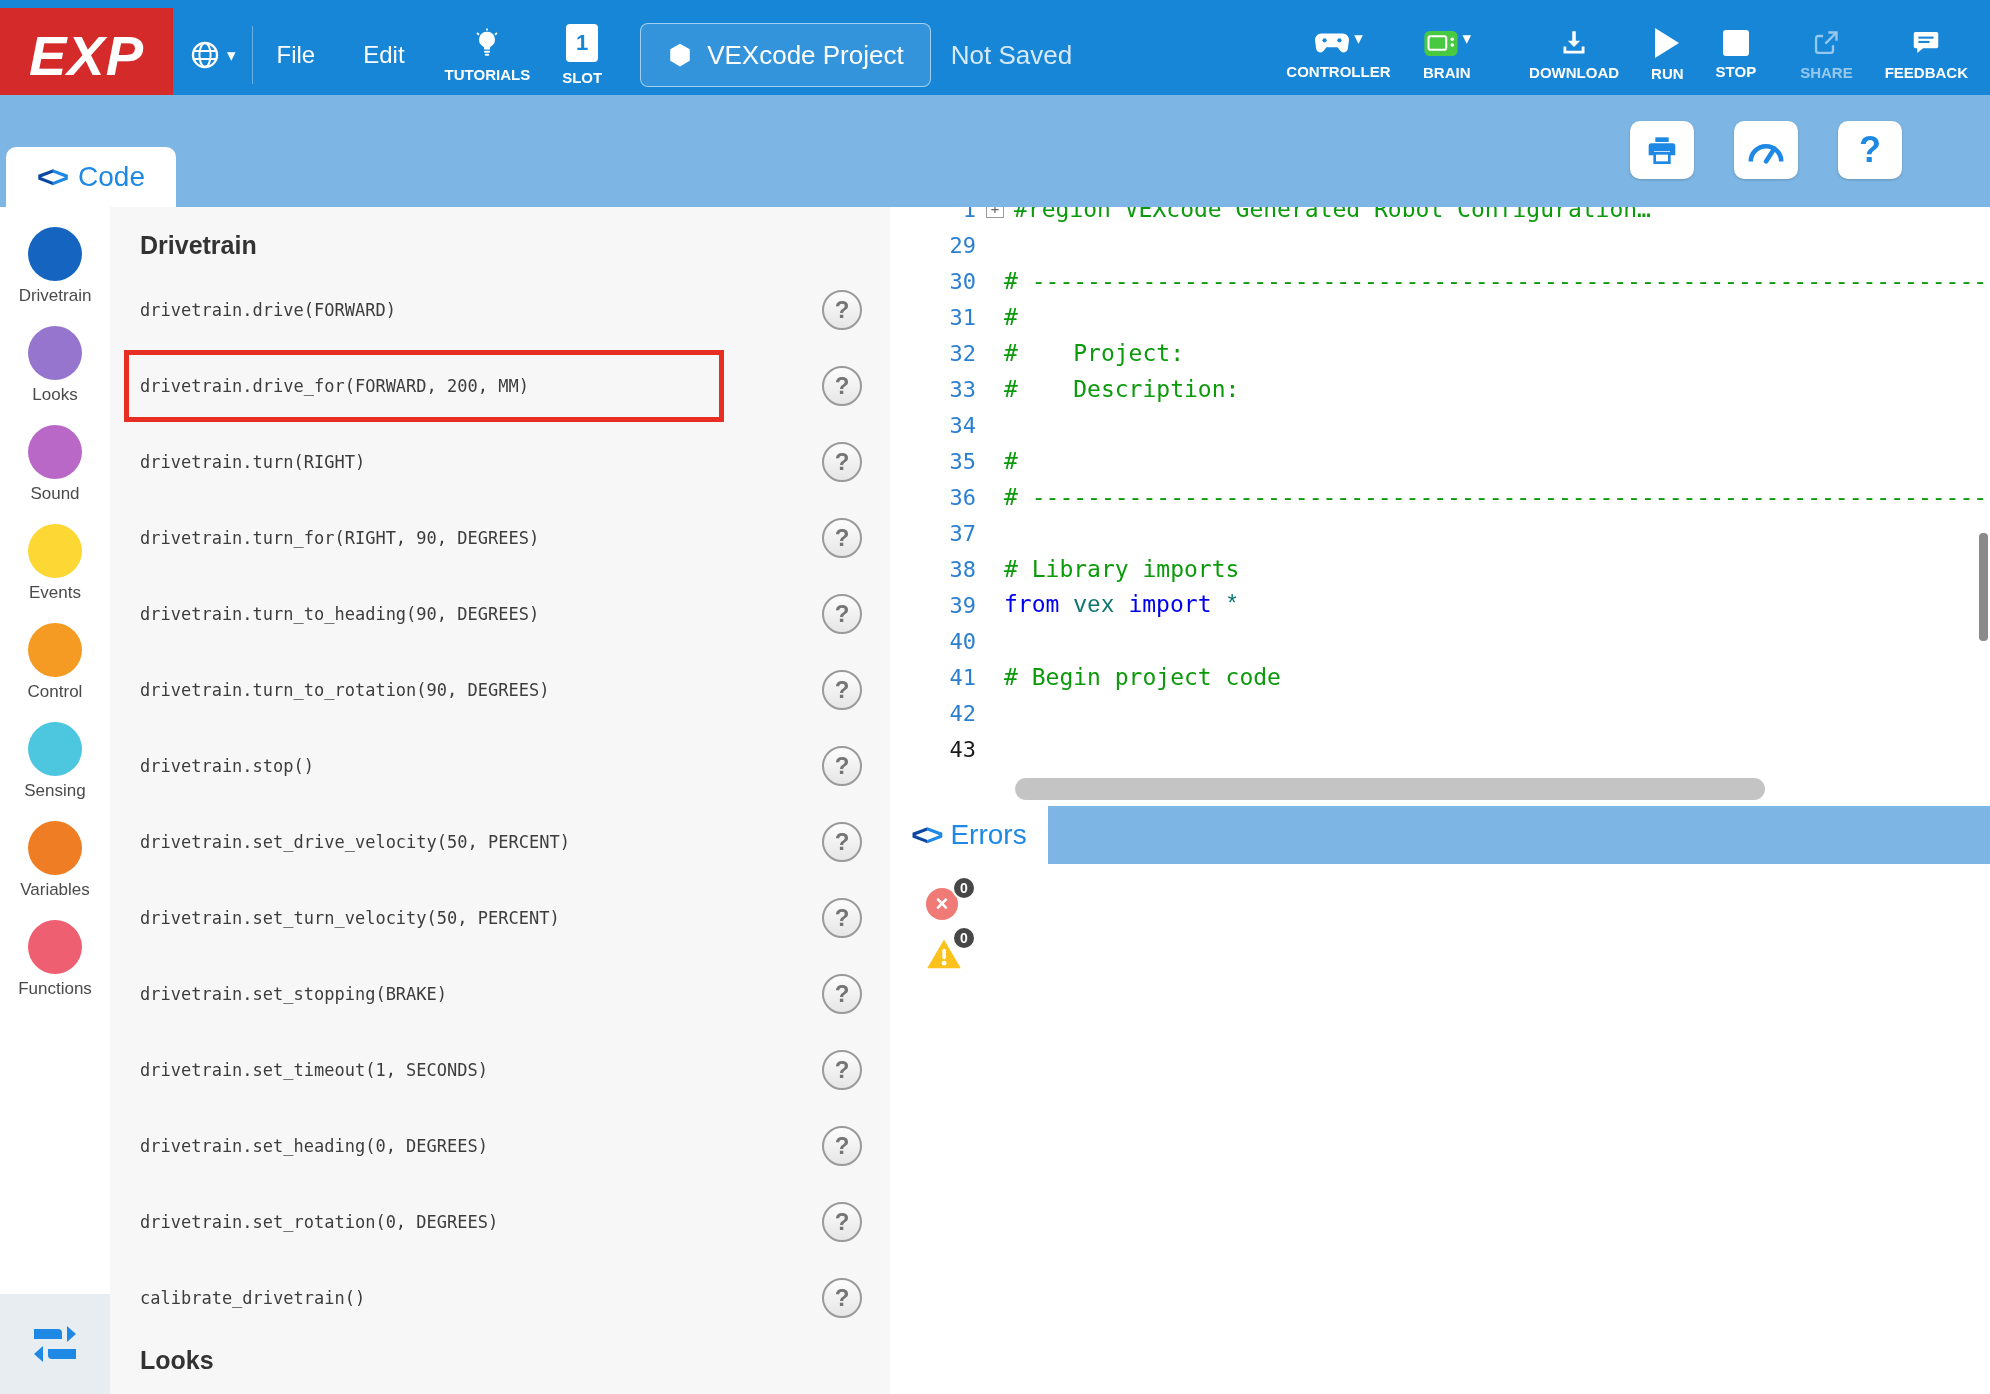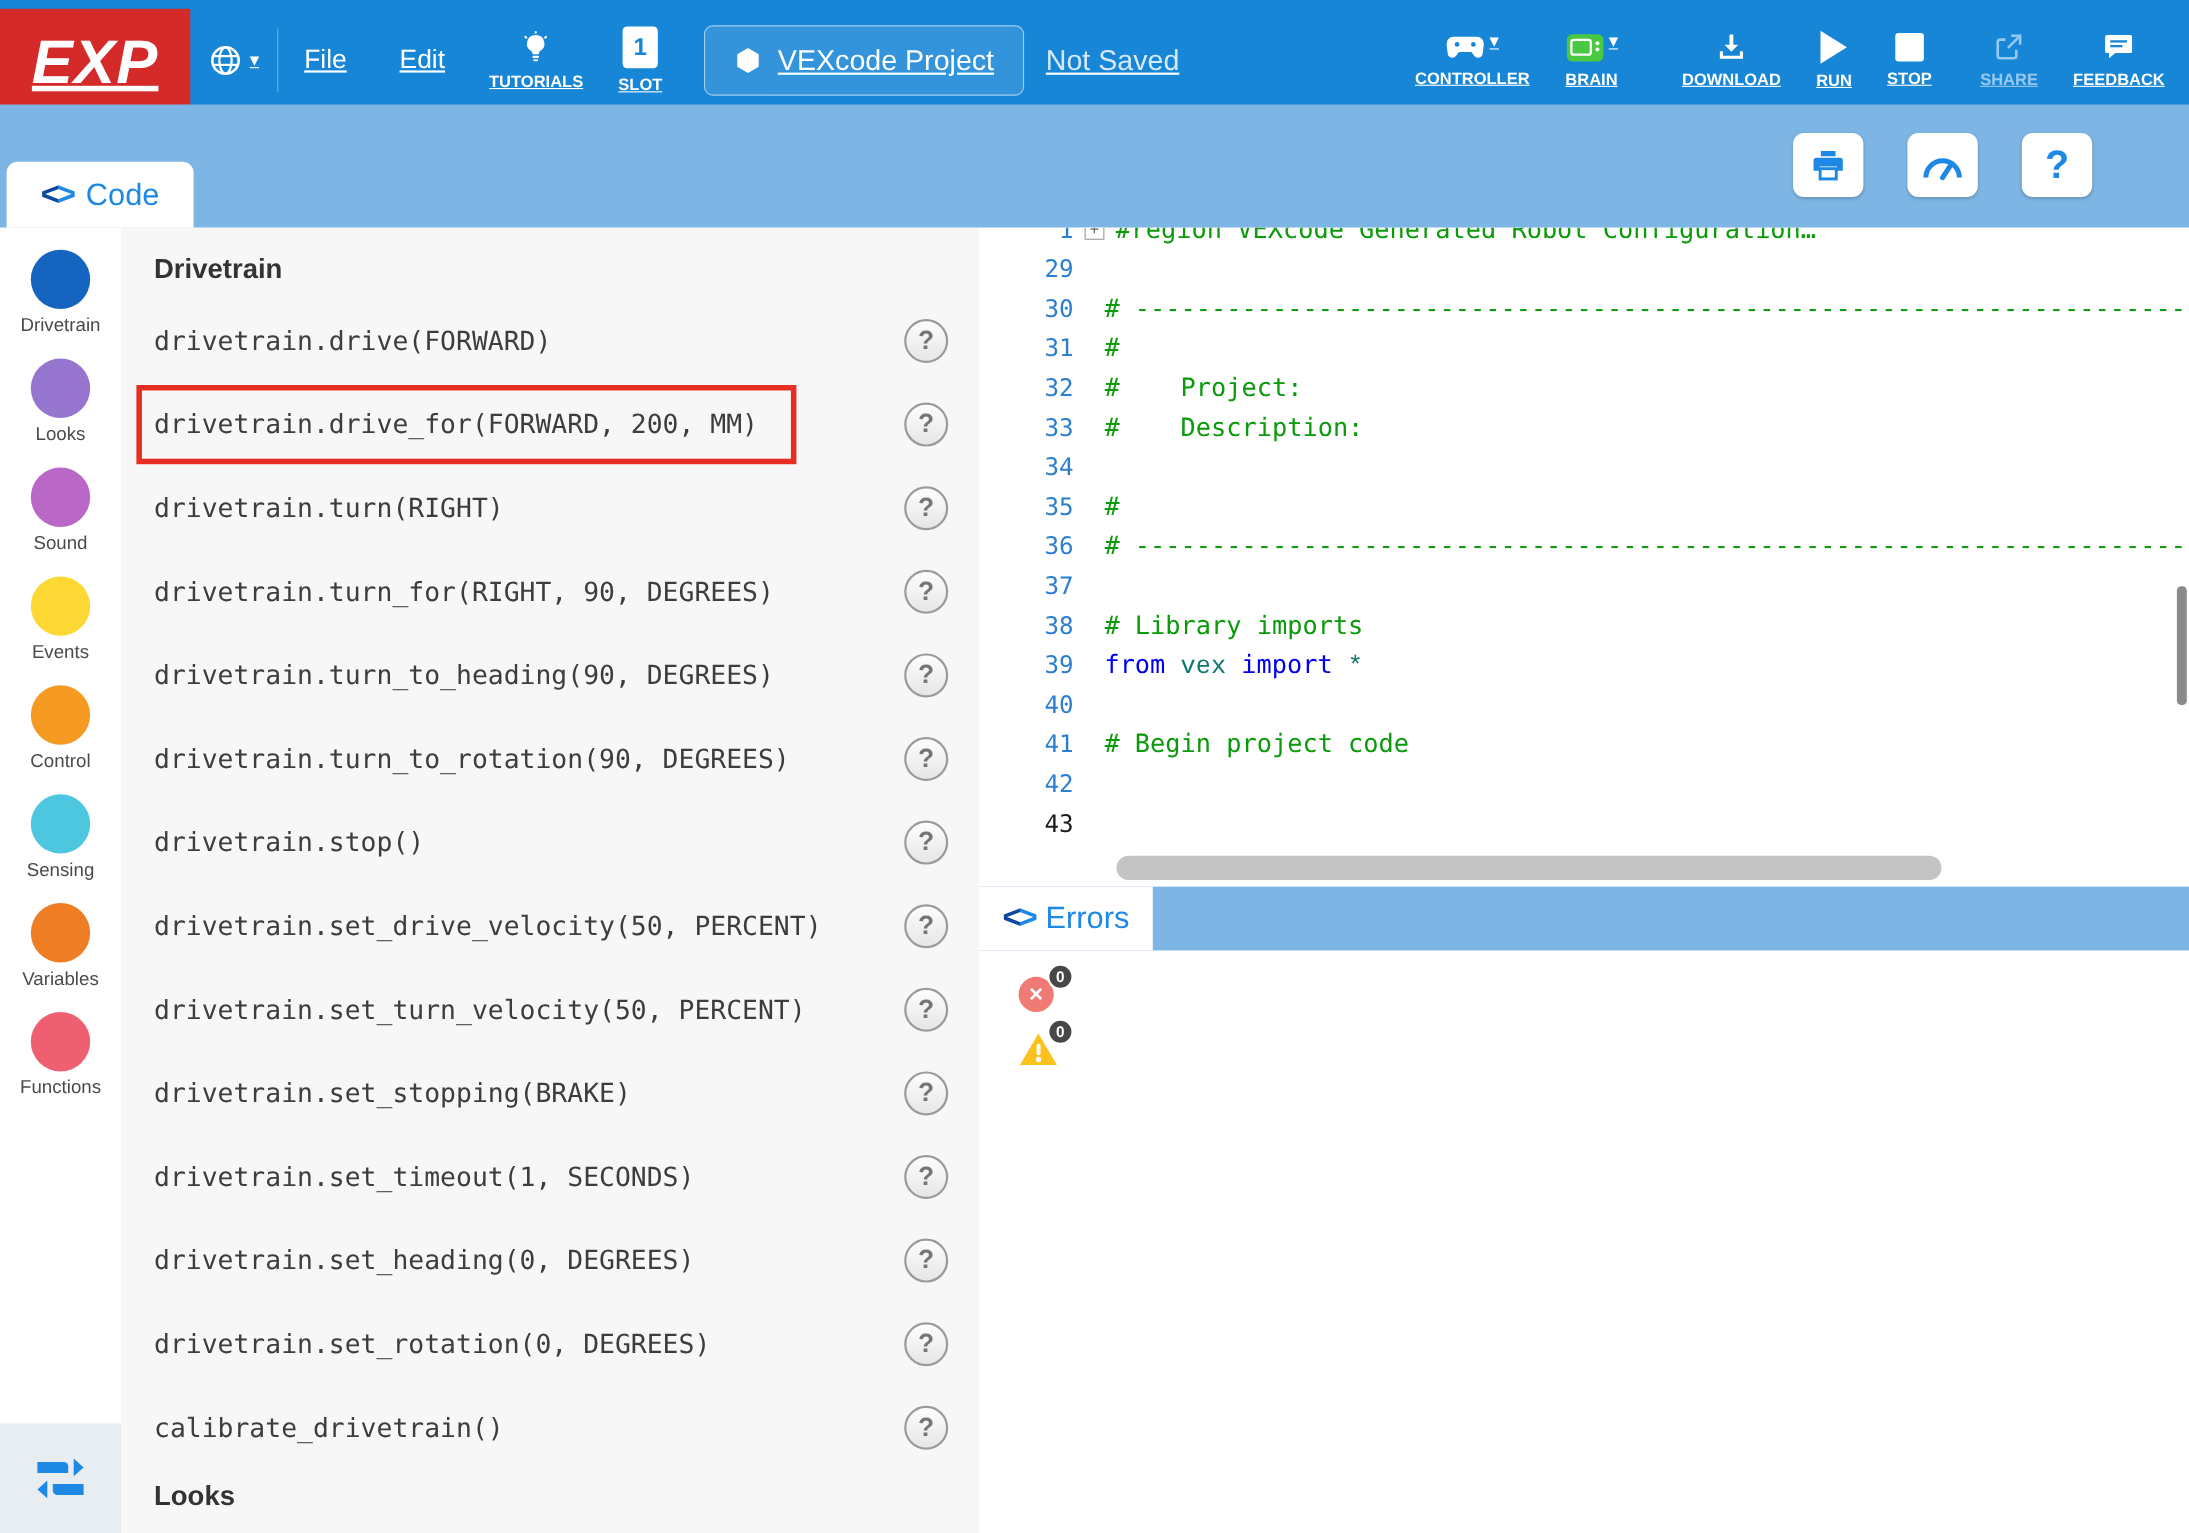--- a/index.html
+++ b/index.html
@@ -4,21 +4,21 @@
 <style>
   * { margin:0; padding:0; box-sizing:border-box; }
   html,body { width:1990px; height:1394px; }
   body { font-family:"Liberation Sans", sans-serif; }
   button { background:none; border:none; color:inherit; font:inherit; cursor:pointer; }
 
   .screen { position:relative; width:1990px; height:1394px; background:#fff; overflow:hidden; }
 
   
   .toolbar { position:absolute; top:0; left:0; right:0; height:110px; background:#1786d7;
-             display:flex; align-items:center; color:#fff; padding-right:6px;text-decoration:underline; }
+             display:flex; align-items:center; color:#fff; padding-right:6px; }
   .logo { width:173px; height:95px; background:#d42a2a; display:flex; align-items:center; justify-content:center;
           font-style:italic; font-weight:bold; font-size:56px; letter-spacing:1px; flex:none; }
   .tb-item { display:flex; align-items:center; gap:6px; padding:0 16px; height:95px; }
   .sep { width:1px; height:58px; background:rgba(255,255,255,.35); flex:none; }
   .tb-text { font-size:24px; padding:0 24px; height:95px; }
   .tb-col { display:flex; flex-direction:column; align-items:center; justify-content:center; gap:7px;
             font-size:15px; font-weight:bold; padding:0 16px; height:95px; }
   .icon-row { display:flex; align-items:flex-start; gap:4px; }
   .caret { font-family:"DejaVu Sans", sans-serif; font-size:17px; line-height:1; }
   .slot-doc { width:32px; height:38px; background:#fff; border-radius:4px; color:#1786d7; font-weight:bold;
@@ -53,21 +53,21 @@
   .cat-circle { width:54px; height:54px; border-radius:50%; flex:none; }
   .cat-label { margin-top:5px; font-size:17px; color:#4a4a4a; }
   .toggle-box { position:absolute; left:0; bottom:0; width:110px; height:100px; background:#e8edf2;
                 display:flex; align-items:center; justify-content:center; cursor:pointer; }
 
   
   .cmd-panel { position:absolute; top:207px; left:110px; width:780px; bottom:0; background:#f7f7f7;
                padding:24px 0 0 30px; overflow:hidden; }
   .cmd-panel h2 { font-size:25px; color:#333; margin-bottom:12px; font-weight:bold; }
   .cmd-row { position:relative; height:76px; display:flex; align-items:center; }
-  .cmd-text { font-family:"DejaVu Sans Mono", monospace; font-size:24px; color:#3d3d3d; white-space:pre; }
+  .cmd-text { font-family:"DejaVu Sans Mono", monospace; font-size:17px; color:#3d3d3d; white-space:pre; }
   .help-btn { position:absolute; right:28px; width:40px; height:40px; border-radius:50%; border:2px solid #9a9a9a;
               background:linear-gradient(#fdfdfd,#e6e6e6); color:#757575; font-size:24px; font-weight:bold;
               display:flex; align-items:center; justify-content:center; }
   .hl-box { position:absolute; left:-16px; top:2px; width:600px; height:72px; border:5px solid #e62e22; pointer-events:none; }
   .next-title { margin-top:10px; }
 
   
   .editor { position:absolute; top:207px; left:890px; right:0; height:599px; background:#fff; overflow:hidden; }
   .lines { margin-top:-16px; }
   .code-line { display:flex; align-items:center; height:36px; font-family:"DejaVu Sans Mono", monospace;

